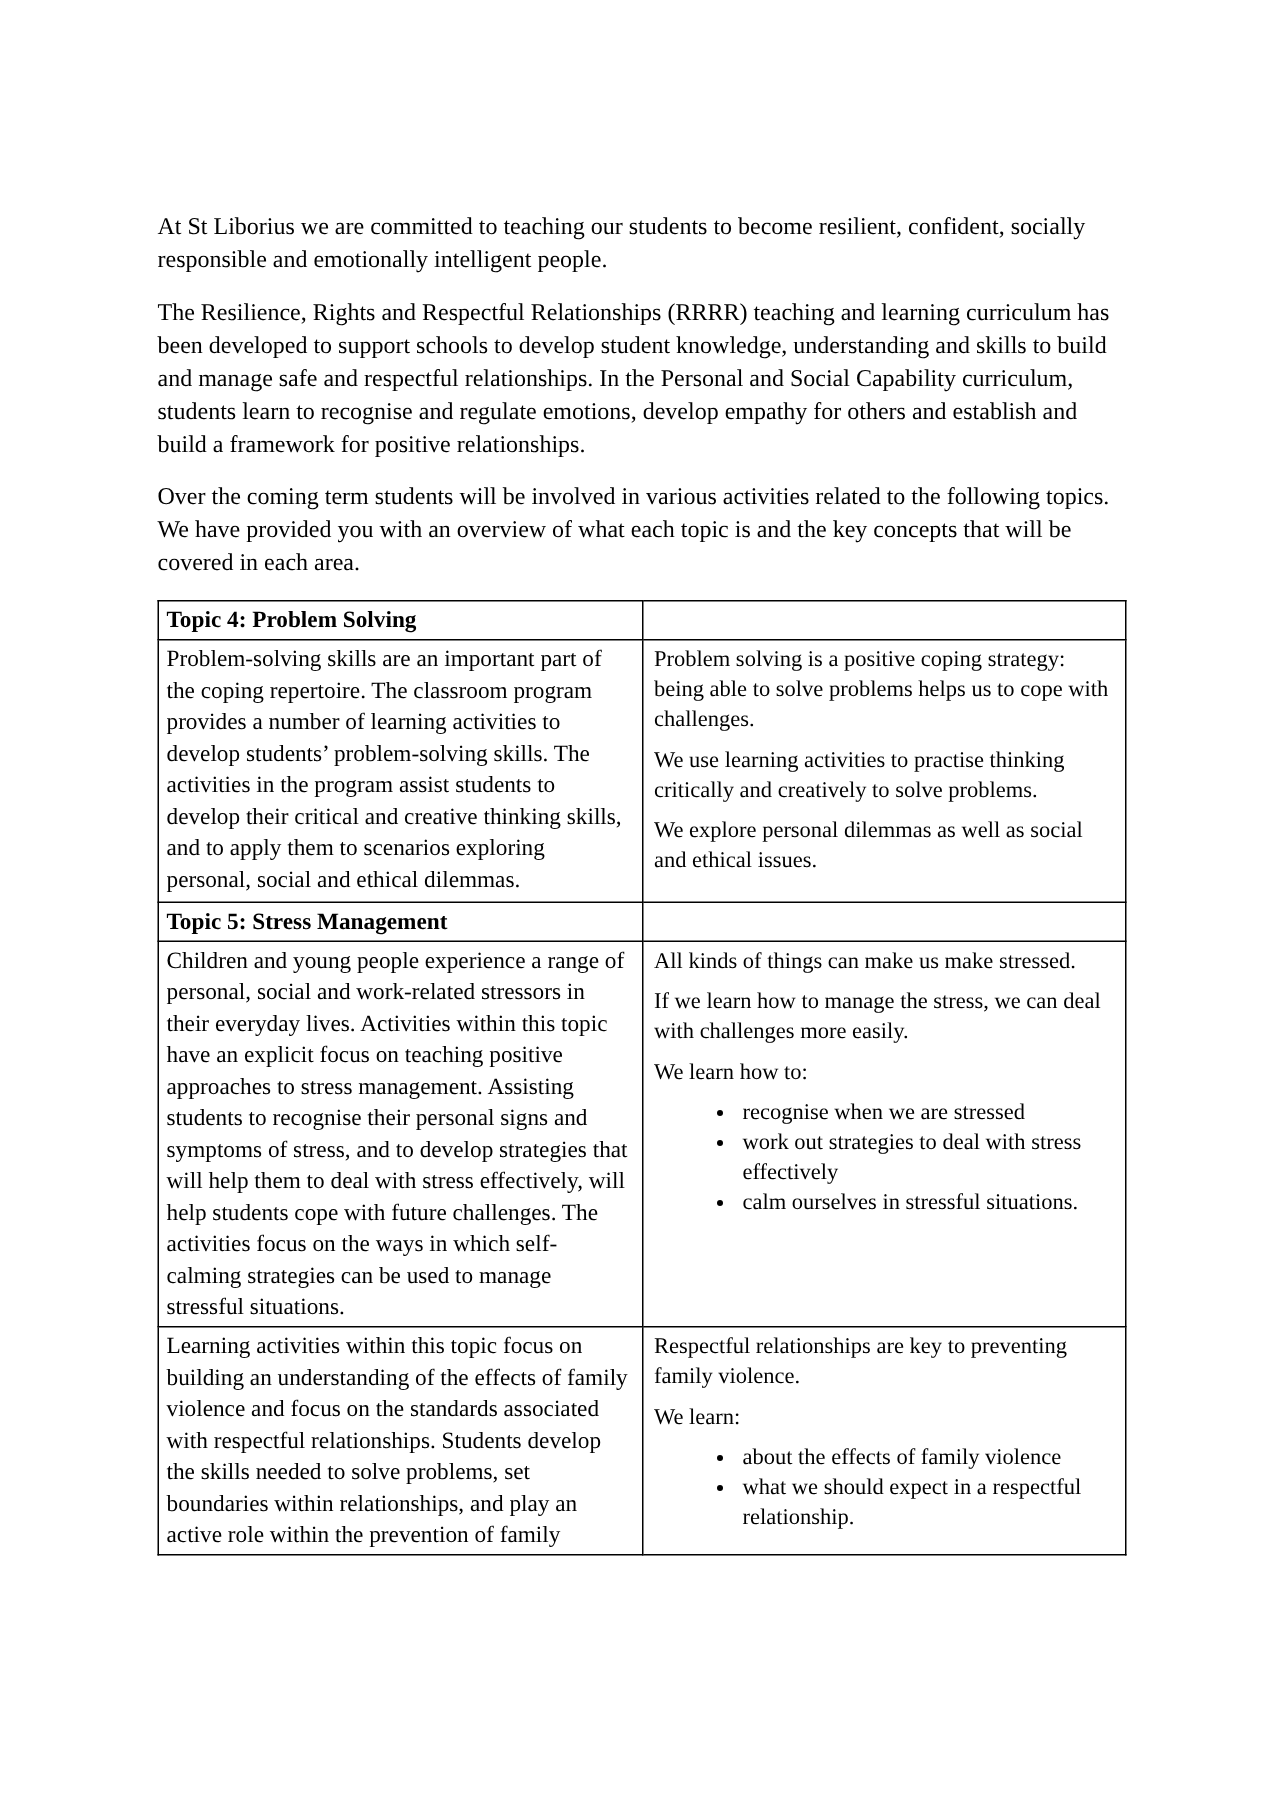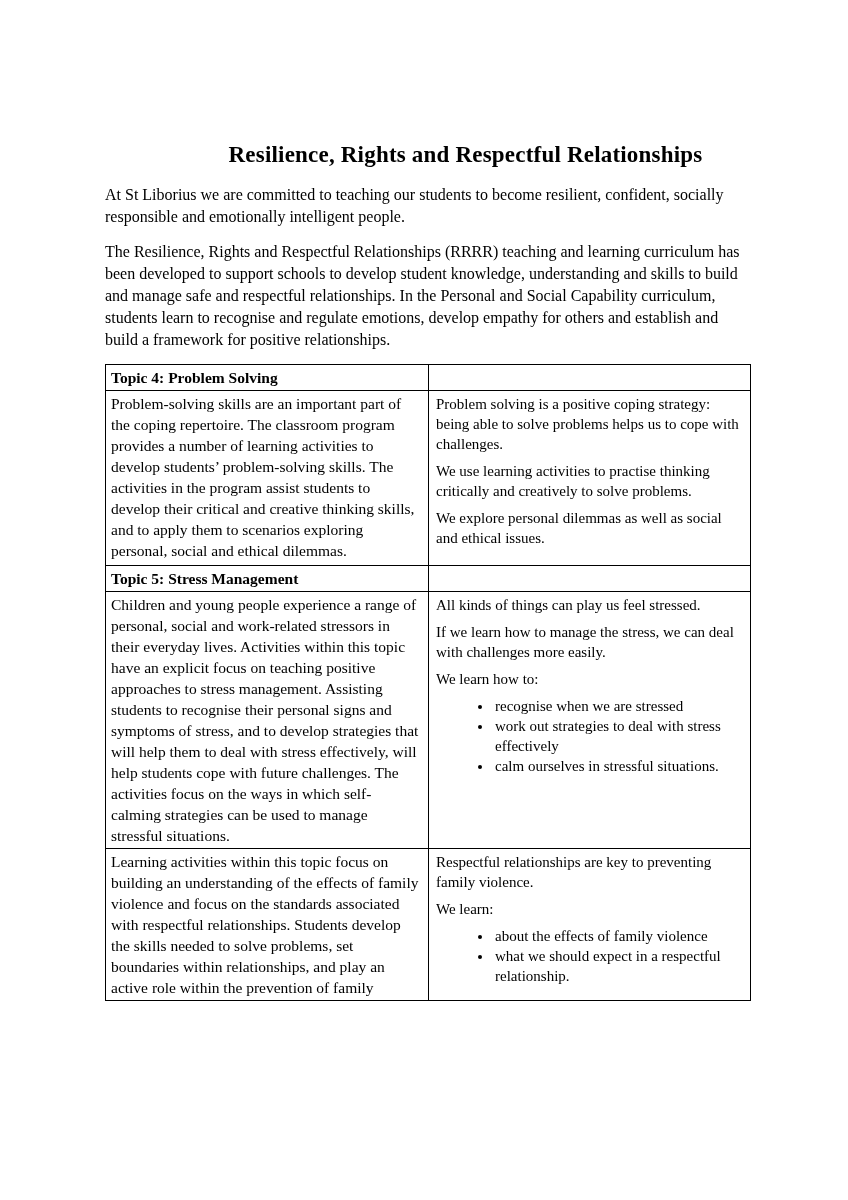--- a/index.html
+++ b/index.html
@@ -70,24 +70,24 @@
   }
   tr.r1{height:175px;}
   tr.r2{height:218px;}
   tr.r3{height:141px;}
 </style>
 </head>
 <body>
 
 <div class="page">
 
-  <h1 class="doc-title">Resilience, Rights and Respectful Relationships</h1>
 
   <p class="body-par">At St Liborius we are committed to teaching our students to become resilient, confident, socially responsible and emotionally intelligent people.</p>
   <p class="body-par">The Resilience, Rights and Respectful Relationships (RRRR) teaching and learning curriculum has been developed to support schools to develop student knowledge, understanding and skills to build and manage safe and respectful relationships. In the Personal and Social Capability curriculum, students learn to recognise and regulate emotions, develop empathy for others and establish and build a framework for positive relationships.</p>
+  <p class="body-par">Over the coming term students will be involved in various activities related to the following topics. We have provided you with an overview of what each topic is and the key concepts that will be covered in each area.</p>
 
   <table class="topics">
     <colgroup>
       <col style="width:323px">
       <col style="width:322px">
     </colgroup>
 
     <tbody>
         <tr class="hrow">
       <td class="lc">Topic 4: Problem Solving</td>
@@ -106,21 +106,21 @@
 
     <tr class="hrow">
       <td class="lc">Topic 5: Stress Management</td>
       <td class="rc"></td>
     </tr>
     <tr class="crow r2">
       <td class="lc">
         <p>Children and young people experience a range of personal, social and work-related stressors in their everyday lives. Activities within this topic have an explicit focus on teaching positive approaches to stress management. Assisting students to recognise their personal signs and symptoms of stress, and to develop strategies that will help them to deal with stress effectively, will help students cope with future challenges. The activities focus on the ways in which self-calming strategies can be used to manage stressful situations.</p>
       </td>
       <td class="rc">
-        <p>All kinds of things can play us feel stressed.</p>
+        <p>All kinds of things can make us make stressed.</p>
         <p>If we learn how to manage the stress, we can deal with challenges more easily.</p>
         <p>We learn how to:</p>
         <ul>
           <li>recognise when we are stressed</li>
           <li>work out strategies to deal with stress effectively</li>
           <li>calm ourselves in stressful situations.</li>
         </ul>
       </td>
     </tr>
 

